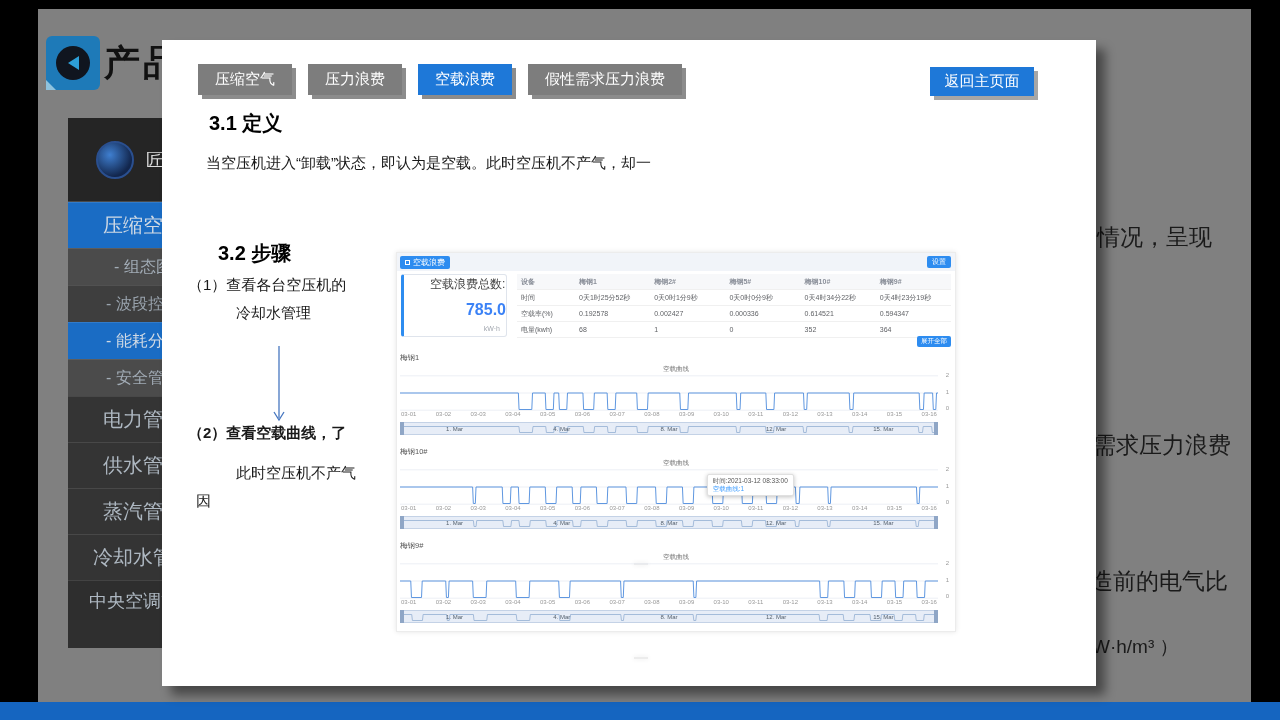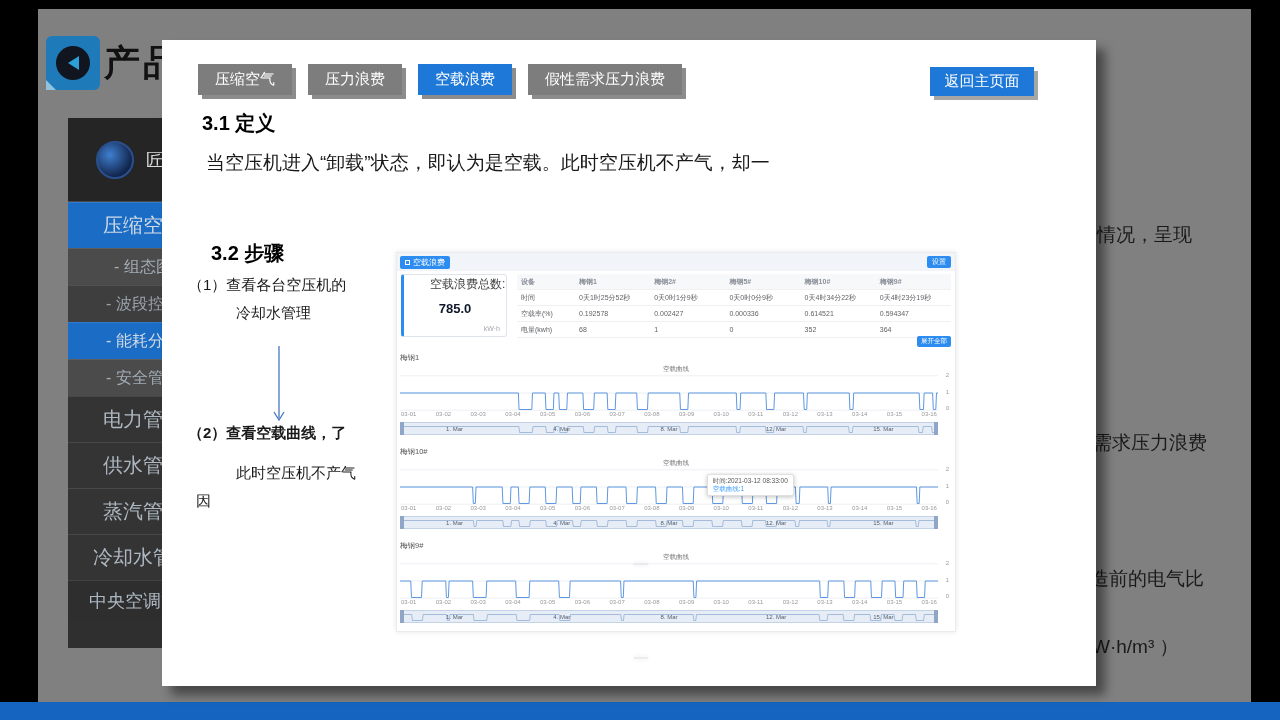--- a/index.html
+++ b/index.html
@@ -26,60 +26,60 @@
   .sb-logo-row { height:84px; background:#252525; display:flex; align-items:center; padding-left:28px; border-bottom:1px solid #4a4a4a; }
   .sb-logo-circ { width:38px; height:38px; border-radius:50%; background:radial-gradient(circle at 35% 35%, #3f7fd0, #12264d 70%); border:2px solid #2a4f8f; }
   .sb-logo-label { color:#ddd; font-size:18px; margin-left:12px; }
   .sb-item { display:flex; align-items:center; justify-content:center; color:#aeb8c2; border-top:1px solid rgba(255,255,255,0.10); }
   .sb-item.primary { height:46px; font-size:20px; background:#343434; }
   .sb-item.primary-small { height:40px; font-size:18px; background:#2e2e2e; }
   .sb-item.sub { height:37px; font-size:16px; background:#3e3e3e; color:#99a3ad; }
   .sb-item.sub-light { height:37px; font-size:16px; background:#4b4b4b; color:#a2acb6; }
   .sb-item.active { background:#1a6cc4 !important; color:#cfd9e4; }
 
-  .frag { position:absolute; color:#1a1a1a; font-size:19px; white-space:nowrap; }
+  .frag { position:absolute; color:#1a1a1a; font-size:23px; white-space:nowrap; }
   .frag0 { left:1059px; top:213px; }
   .frag1 { left:1055px; top:421px; }
   .frag2 { left:1052px; top:557px; }
   .frag3 { left:1054px; top:625px; font-size:19px; }
 
   
   .modal { position:absolute; left:162px; top:40px; width:934px; height:646px; background:#fff;
     box-shadow:9px 9px 10px rgba(0,0,0,0.45); z-index:10; }
 
   .tab-bar { position:absolute; left:36px; top:24px; display:flex; gap:16px; }
   .tab { height:31px; padding:0 17px; display:flex; align-items:center; background:#7d7d7d; color:#fff;
     font-size:15px; box-shadow:4px 4px 0 rgba(0,0,0,0.45); cursor:pointer; white-space:nowrap; }
   .tab.active { background:#1e78d8; }
   .return-btn { position:absolute; left:768px; top:27px; width:104px; height:29px; background:#1e78d8; color:#fff;
     font-size:15px; display:flex; align-items:center; justify-content:center; box-shadow:4px 4px 0 rgba(0,0,0,0.35); cursor:pointer; }
 
-  .h-sec { position:absolute; font-size:20px; font-weight:bold; color:#000; }
+  .h-sec { position:absolute; font-size:20px; font-weight:bold; color:#000;margin-left:7px; }
   .h-def { left:40px; top:70px; }
   .h-steps { left:49px; top:200px; }
-  .para { position:absolute; left:44px; top:108px; font-size:19px; color:#1a1a1a; line-height:30px; }
+  .para { position:absolute; left:44px; top:108px; font-size:15px; color:#1a1a1a; line-height:30px; }
   .step-line { position:absolute; font-size:15px; color:#1a1a1a; white-space:nowrap; }
   .s1l1 { left:26px; top:236px; } .s1l2 { left:74px; top:264px; }
   .s2l1 { left:26px; top:384px;font-weight:bold; } .s2l2 { left:74px; top:424px; } .s2l3 { left:34px; top:452px; }
   .arrow { position:absolute; left:110px; top:306px; }
 
   
   .dash { position:absolute; left:234px; top:212px; width:560px; height:380px; background:#fff;
     border:1px solid #ececec; box-shadow:0 0 5px rgba(0,0,0,0.10); }
   .dash-head { position:absolute; left:0; top:0; right:0; height:18px; background:#f1f4f9; }
   .dash-badge { position:absolute; left:3px; top:3px; height:13px; padding:0 5px; background:#2d8cf0; color:#fff;
     font-size:8px; display:flex; align-items:center; gap:3px; border-radius:2px; cursor:pointer; }
   .dash-badge .sq { width:5px; height:5px; border:1px solid #fff; }
   .dash-settings { position:absolute; right:4px; top:3px; height:12px; padding:0 5px; background:#2d8cf0; color:#fff;
     font-size:7px; display:flex; align-items:center; border-radius:2px; cursor:pointer; }
 
   .sum-card { position:absolute; left:4px; top:21px; width:106px; height:63px; background:#fff;
     border:1px solid #dfe4ec; border-left:3px solid #2d8cf0; border-radius:3px; }
   .sum-label { position:absolute; left:6px; top:1px; font-size:12px; color:#444;margin-left:20px; }
-  .sum-value { position:absolute; left:0; right:0; top:26px; text-align:center; font-size:13px; font-weight:bold; color:#0f172a; }
+  .sum-value { position:absolute; left:0; right:0; top:26px; text-align:right; font-size:16px; font-weight:bold; color:#3b82f6; }
   .sum-unit { position:absolute; right:6px; bottom:4px; font-size:7px; color:#a3a8b0; }
 
   .dtable { position:absolute; left:120px; top:21px; right:4px; }
   .tr { display:grid; grid-template-columns:58px repeat(5,1fr); height:16px; line-height:15px;
     border-bottom:1px solid #f0f0f0; font-size:7px; color:#606266; }
   .tr.head { background:#f7f8fa; color:#8a8f99; font-weight:bold; }
   .tr > div { padding-left:4px; overflow:hidden; white-space:nowrap; }
 
   .expand-btn { position:absolute; right:4px; top:83px; height:11px; padding:0 4px; background:#2d8cf0; color:#fff;
     font-size:6.5px; display:flex; align-items:center; border-radius:2px; cursor:pointer; }

